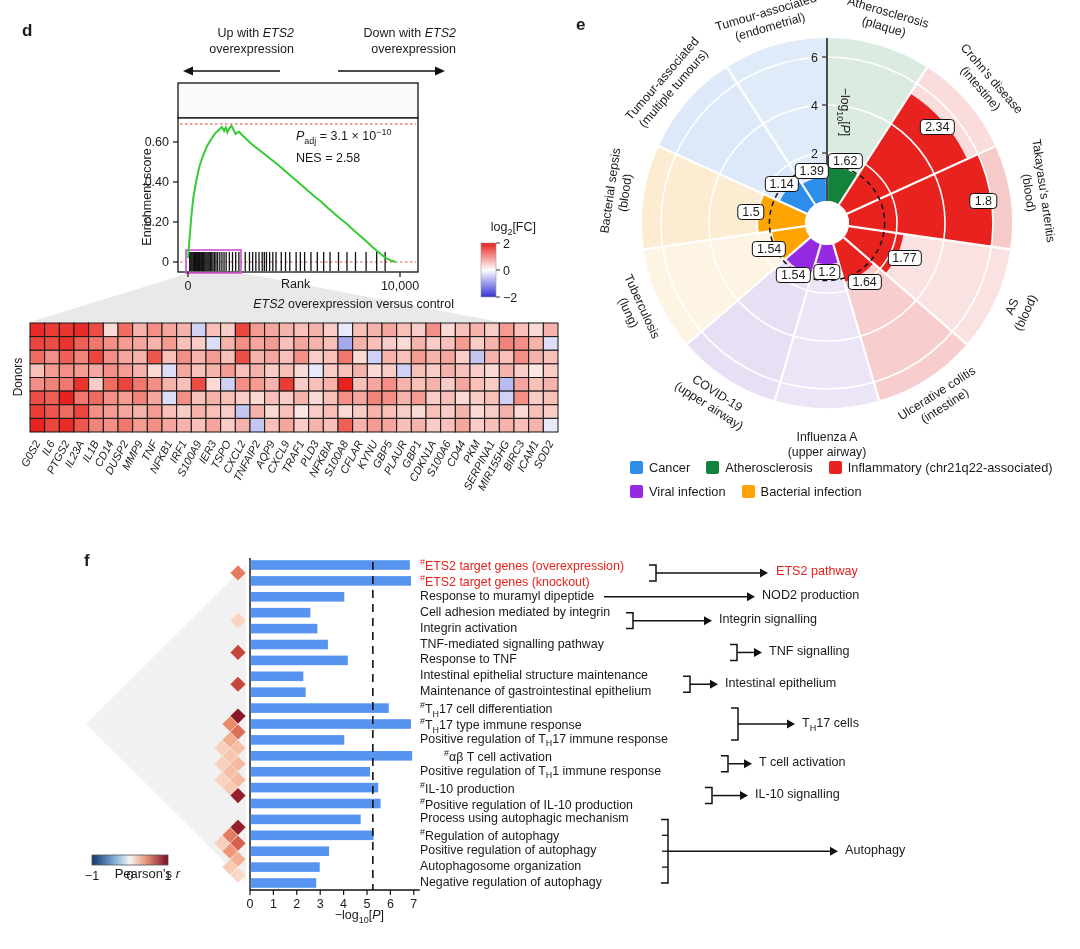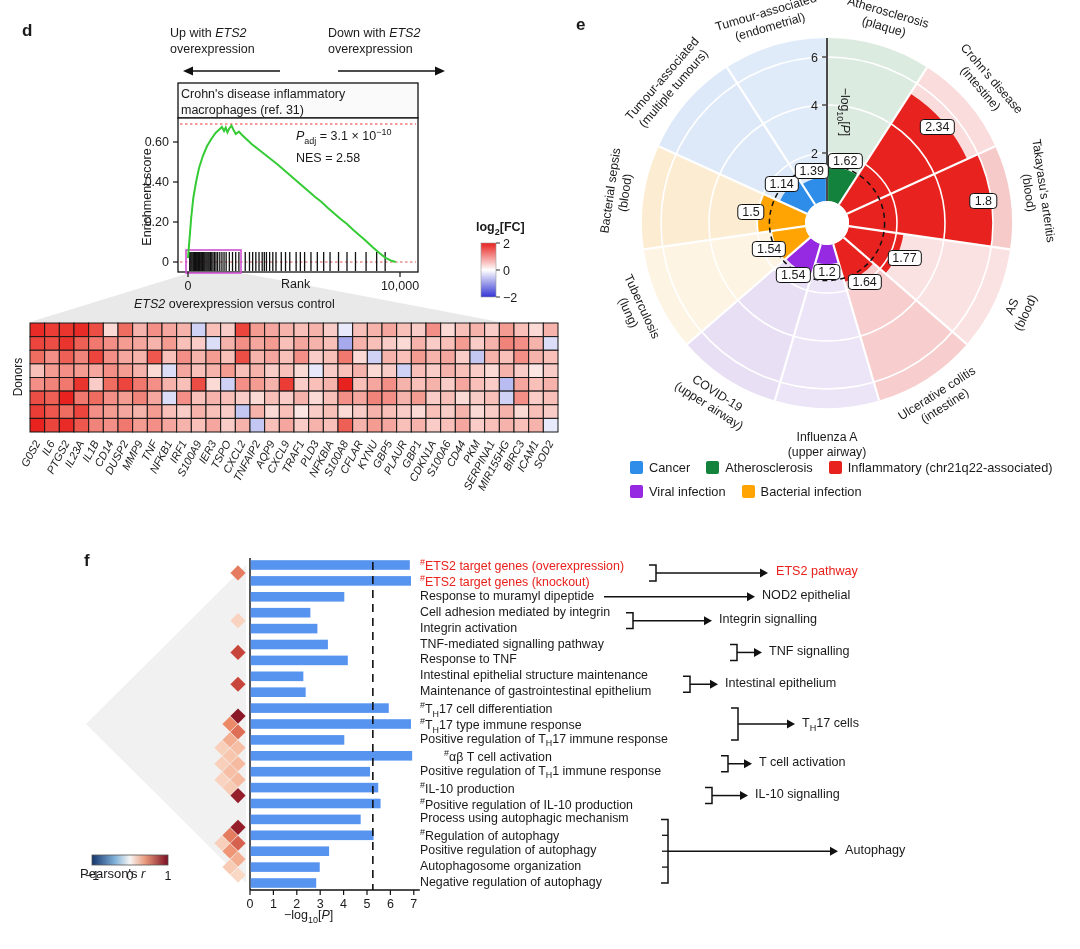--- a/index.html
+++ b/index.html
@@ -1,20 +1,20 @@
 <!DOCTYPE html>
 <html><head>
 <meta charset="utf-8">
 <style>
   html,body{margin:0;padding:0;background:#ffffff;}
   #fig{position:relative;width:1080px;height:949px;background:#fff;
        font-family:"Liberation Sans", sans-serif;color:#1a1a1a;overflow:hidden;}
   #shapes{position:absolute;left:0;top:0;z-index:1;}
   .t{position:absolute;z-index:2;font-size:12.5px;line-height:1.25;white-space:nowrap;}
-  .ctr{text-align:left;white-space:normal;}
+  .ctr{text-align:right;white-space:normal;}
   .panel-letter{font-weight:bold;font-size:17px;}
   sup,sub{font-size:0.72em;}
   .vbox{position:absolute;z-index:3;background:#fff;border:1.3px solid #111;border-radius:4px;
         padding:0 4px;font-size:12.5px;transform:translate(-50%,-50%);}
   .seclab{position:absolute;z-index:2;width:150px;text-align:center;font-size:12.3px;line-height:1.2;
           transform-origin:center center;}
   .legrow{position:absolute;z-index:2;display:flex;align-items:center;gap:16px;font-size:12.8px;}
   .legitem{display:flex;align-items:center;gap:6px;}
   .sw{width:13px;height:13px;border-radius:2px;display:inline-block;}
   .term{position:absolute;z-index:2;font-size:12.4px;white-space:nowrap;}
@@ -605,28 +605,27 @@
       <text x="130" y="880" text-anchor="middle" font-size="12.5" fill="#1a1a1a">0</text>
       <text x="168" y="880" text-anchor="middle" font-size="12.5" fill="#1a1a1a">1</text>
     </svg>
 
   <div class="t panel-letter" style="left:22px;top:20px;">d</div>
   <div class="t panel-letter" style="left:576px;top:14px;">e</div>
   <div class="t panel-letter" style="left:84px;top:550px;">f</div>
 
   <div class="t ctr" style="left:170px;top:26px;width:124px;">Up with <i>ETS2</i> overexpression</div>
   <div class="t ctr" style="left:328px;top:26px;width:128px;">Down with <i>ETS2</i> overexpression</div>
-  <div class="t ctr" style="left:181px;top:87px;width:234px;">Crohn's disease inflammatory macrophages (ref. 31)</div>
   <div class="t" style="left:296px;top:127px;"><i>P</i><sub>adj</sub> = 3.1 × 10<sup>−10</sup></div>
   <div class="t" style="left:296px;top:151px;">NES = 2.58</div>
   <div class="t" style="left:148px;top:197px;transform:translate(-50%,-50%) rotate(-90deg);">Enrichment score</div>
   <div class="t" style="left:281px;top:277px;">Rank</div>
   <div class="t ctr" style="left:134px;top:297px;width:320px;"><i>ETS2</i> overexpression versus control</div>
   <div class="t" style="left:18px;top:377px;transform:translate(-50%,-50%) rotate(-90deg);font-size:12px;">Donors</div>
-  <div class="t ctr" style="left:476px;top:220px;width:84px;font-weight:bold;">log<sub>2</sub>[FC]</div>
+  <div class="t ctr" style="left:452px;top:220px;width:84px;">log<sub>2</sub>[FC]</div>
 
   <div class="t" style="left:843px;top:112px;transform:translate(-50%,-50%) rotate(90deg);font-size:12.3px;">−log<sub>10</sub>[<i>P</i>]</div>
   <div class="legrow" style="left:630px;top:460px;" id="legend-row-0">
       <div class="legitem">
         <span class="sw" style="background: rgb(46, 141, 233);"></span>
         <span>Cancer</span>
       </div>
       <div class="legitem">
         <span class="sw" style="background: rgb(18, 130, 60);"></span>
         <span>Atherosclerosis</span>
@@ -686,21 +685,21 @@
     <div class="term" style="left:444px;top:747.8px;"><sup>#</sup>αβ T cell activation</div>
     <div class="term" style="left:420px;top:763.7px;">Positive regulation of T<sub>H</sub>1 immune response</div>
     <div class="term" style="left:420px;top:779.6px;"><sup>#</sup>IL-10 production</div>
     <div class="term" style="left:420px;top:795.5px;"><sup>#</sup>Positive regulation of IL-10 production</div>
     <div class="term" style="left:420px;top:811.4px;">Process using autophagic mechanism</div>
     <div class="term" style="left:420px;top:827.3px;"><sup>#</sup>Regulation of autophagy</div>
     <div class="term" style="left:420px;top:843.2px;">Positive regulation of autophagy</div>
     <div class="term" style="left:420px;top:859.1px;">Autophagosome organization</div>
     <div class="term" style="left:420px;top:875px;">Negative regulation of autophagy</div>
     <div class="grouplab" style="left:776px;top:564.45px;color:#e8211c;">ETS2 pathway</div>
-    <div class="grouplab" style="left:762px;top:588.3px;">NOD2 epithelial</div>
+    <div class="grouplab" style="left:762px;top:588.3px;">NOD2 production</div>
     <div class="grouplab" style="left:719px;top:612.1500000000001px;">Integrin signalling</div>
     <div class="grouplab" style="left:769px;top:643.95px;">TNF signalling</div>
     <div class="grouplab" style="left:725px;top:675.75px;">Intestinal epithelium</div>
     <div class="grouplab" style="left:802px;top:715.5px;">T<sub>H</sub>17 cells</div>
     <div class="grouplab" style="left:759px;top:755.25px;">T cell activation</div>
     <div class="grouplab" style="left:755px;top:787.05px;">IL-10 signalling</div>
     <div class="grouplab" style="left:845px;top:842.7px;">Autophagy</div>
   </div>
 
 </body></html>

